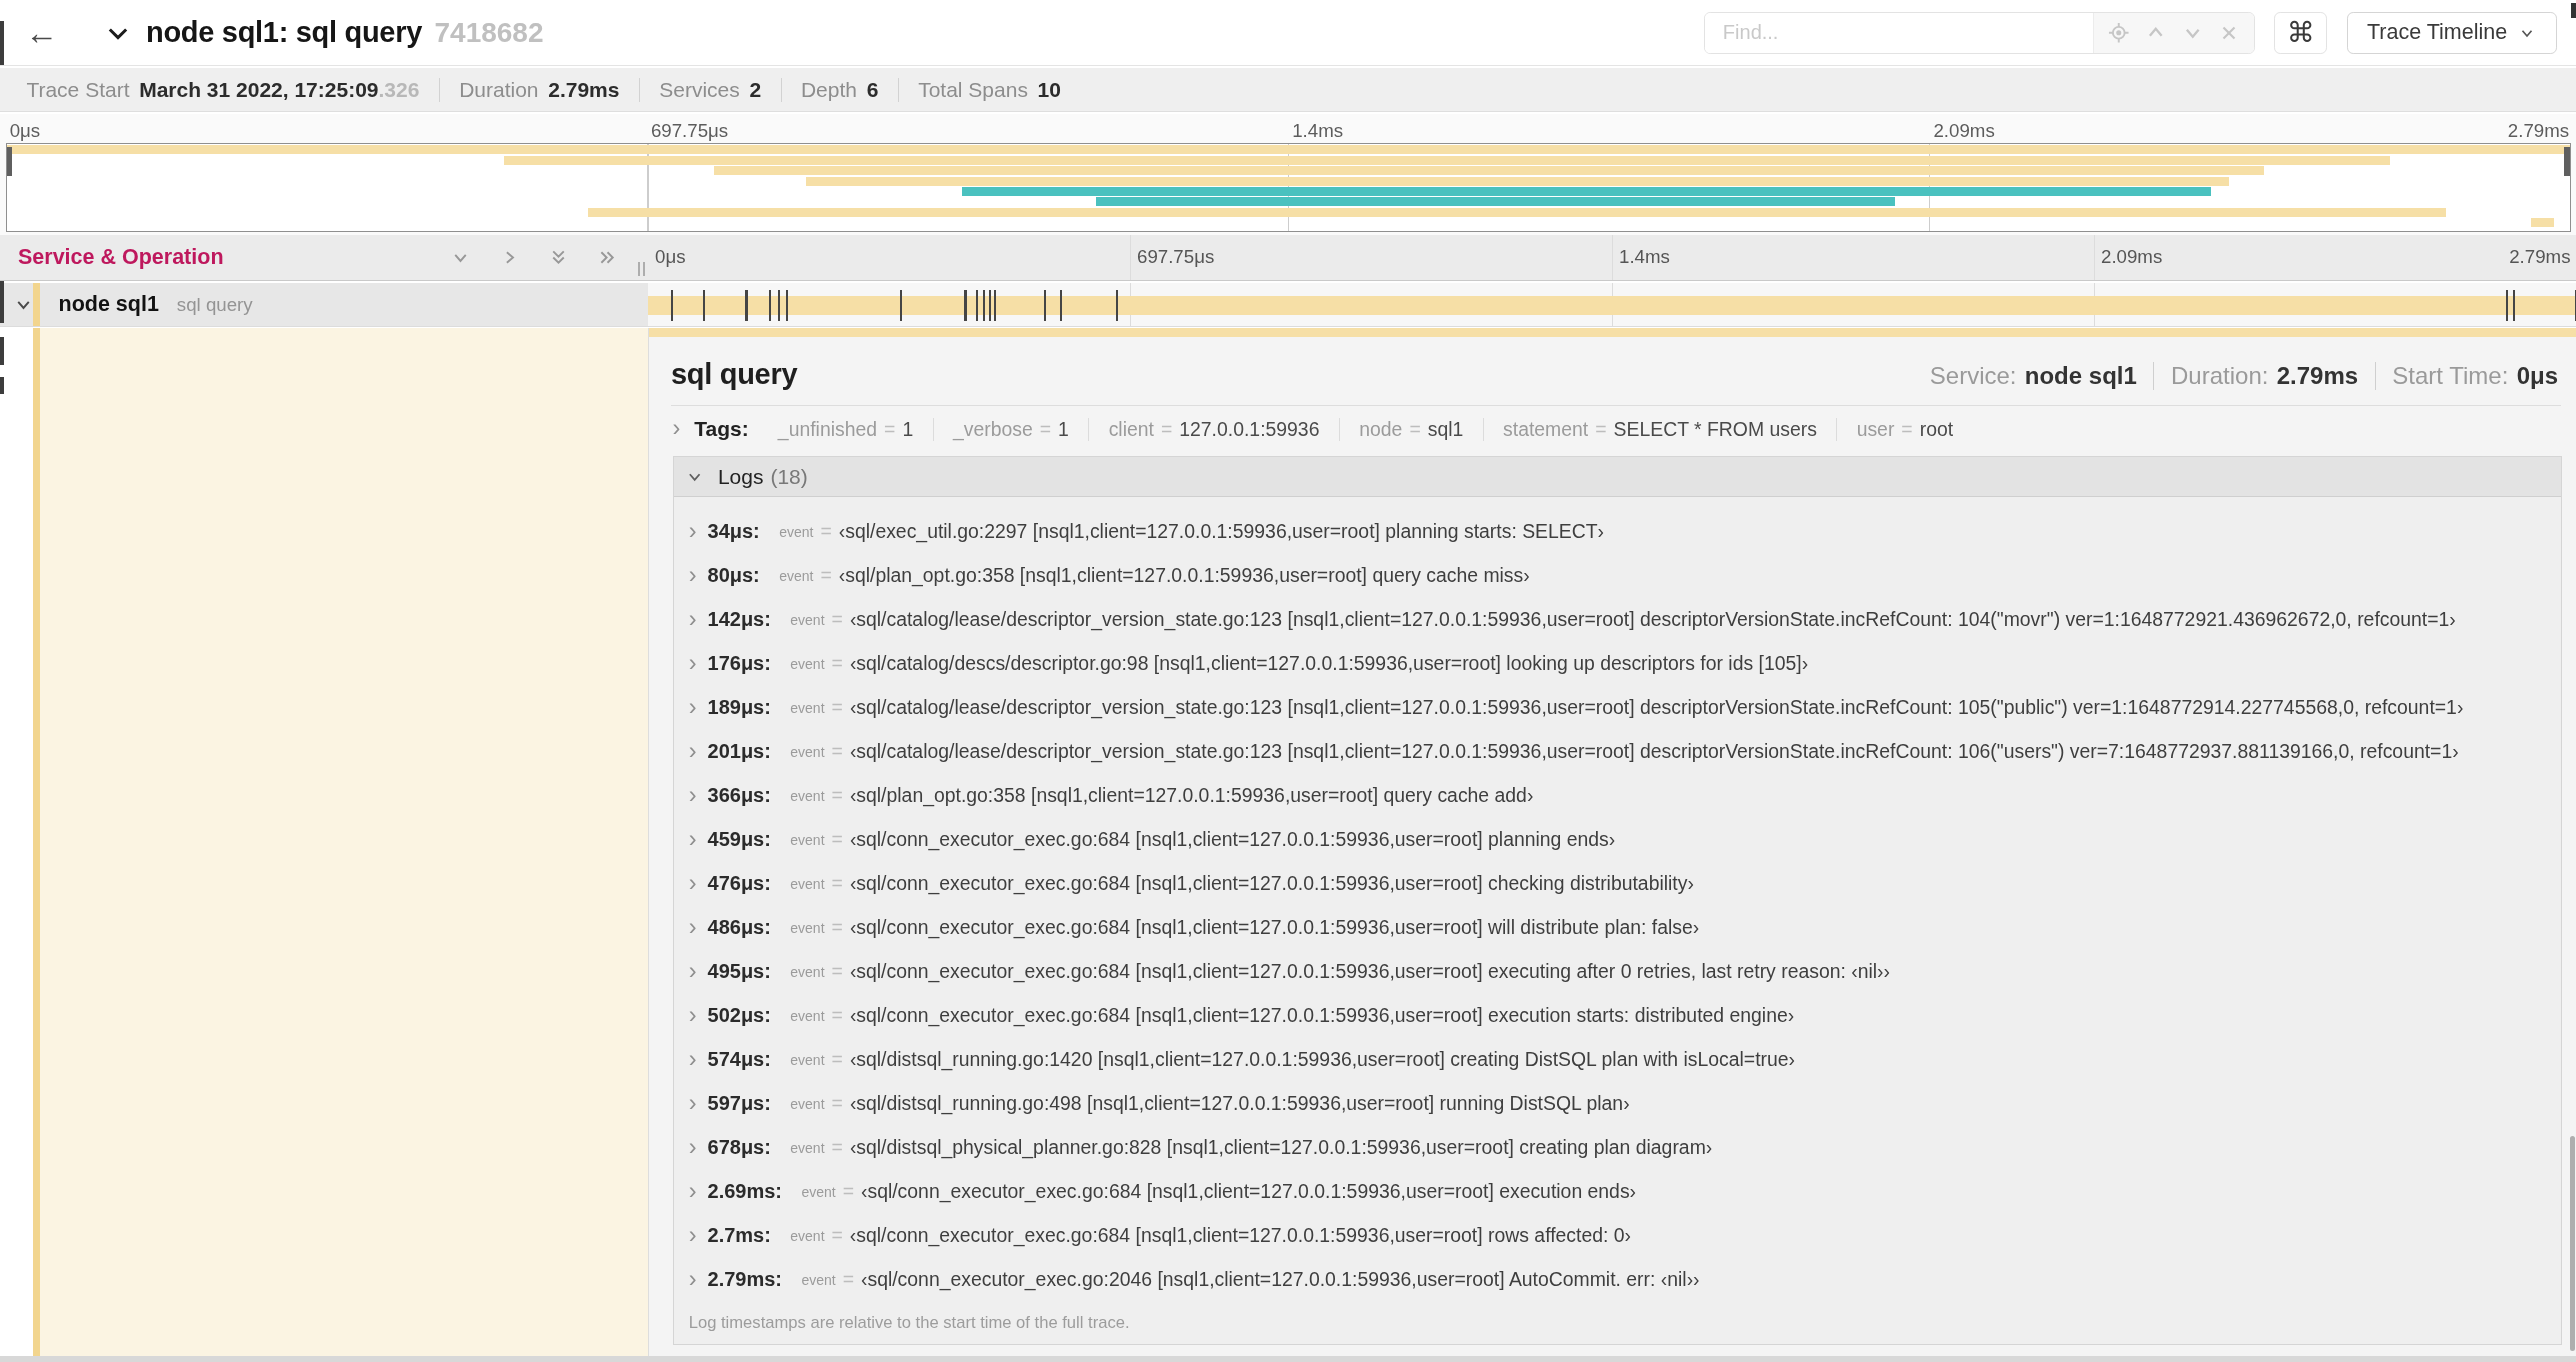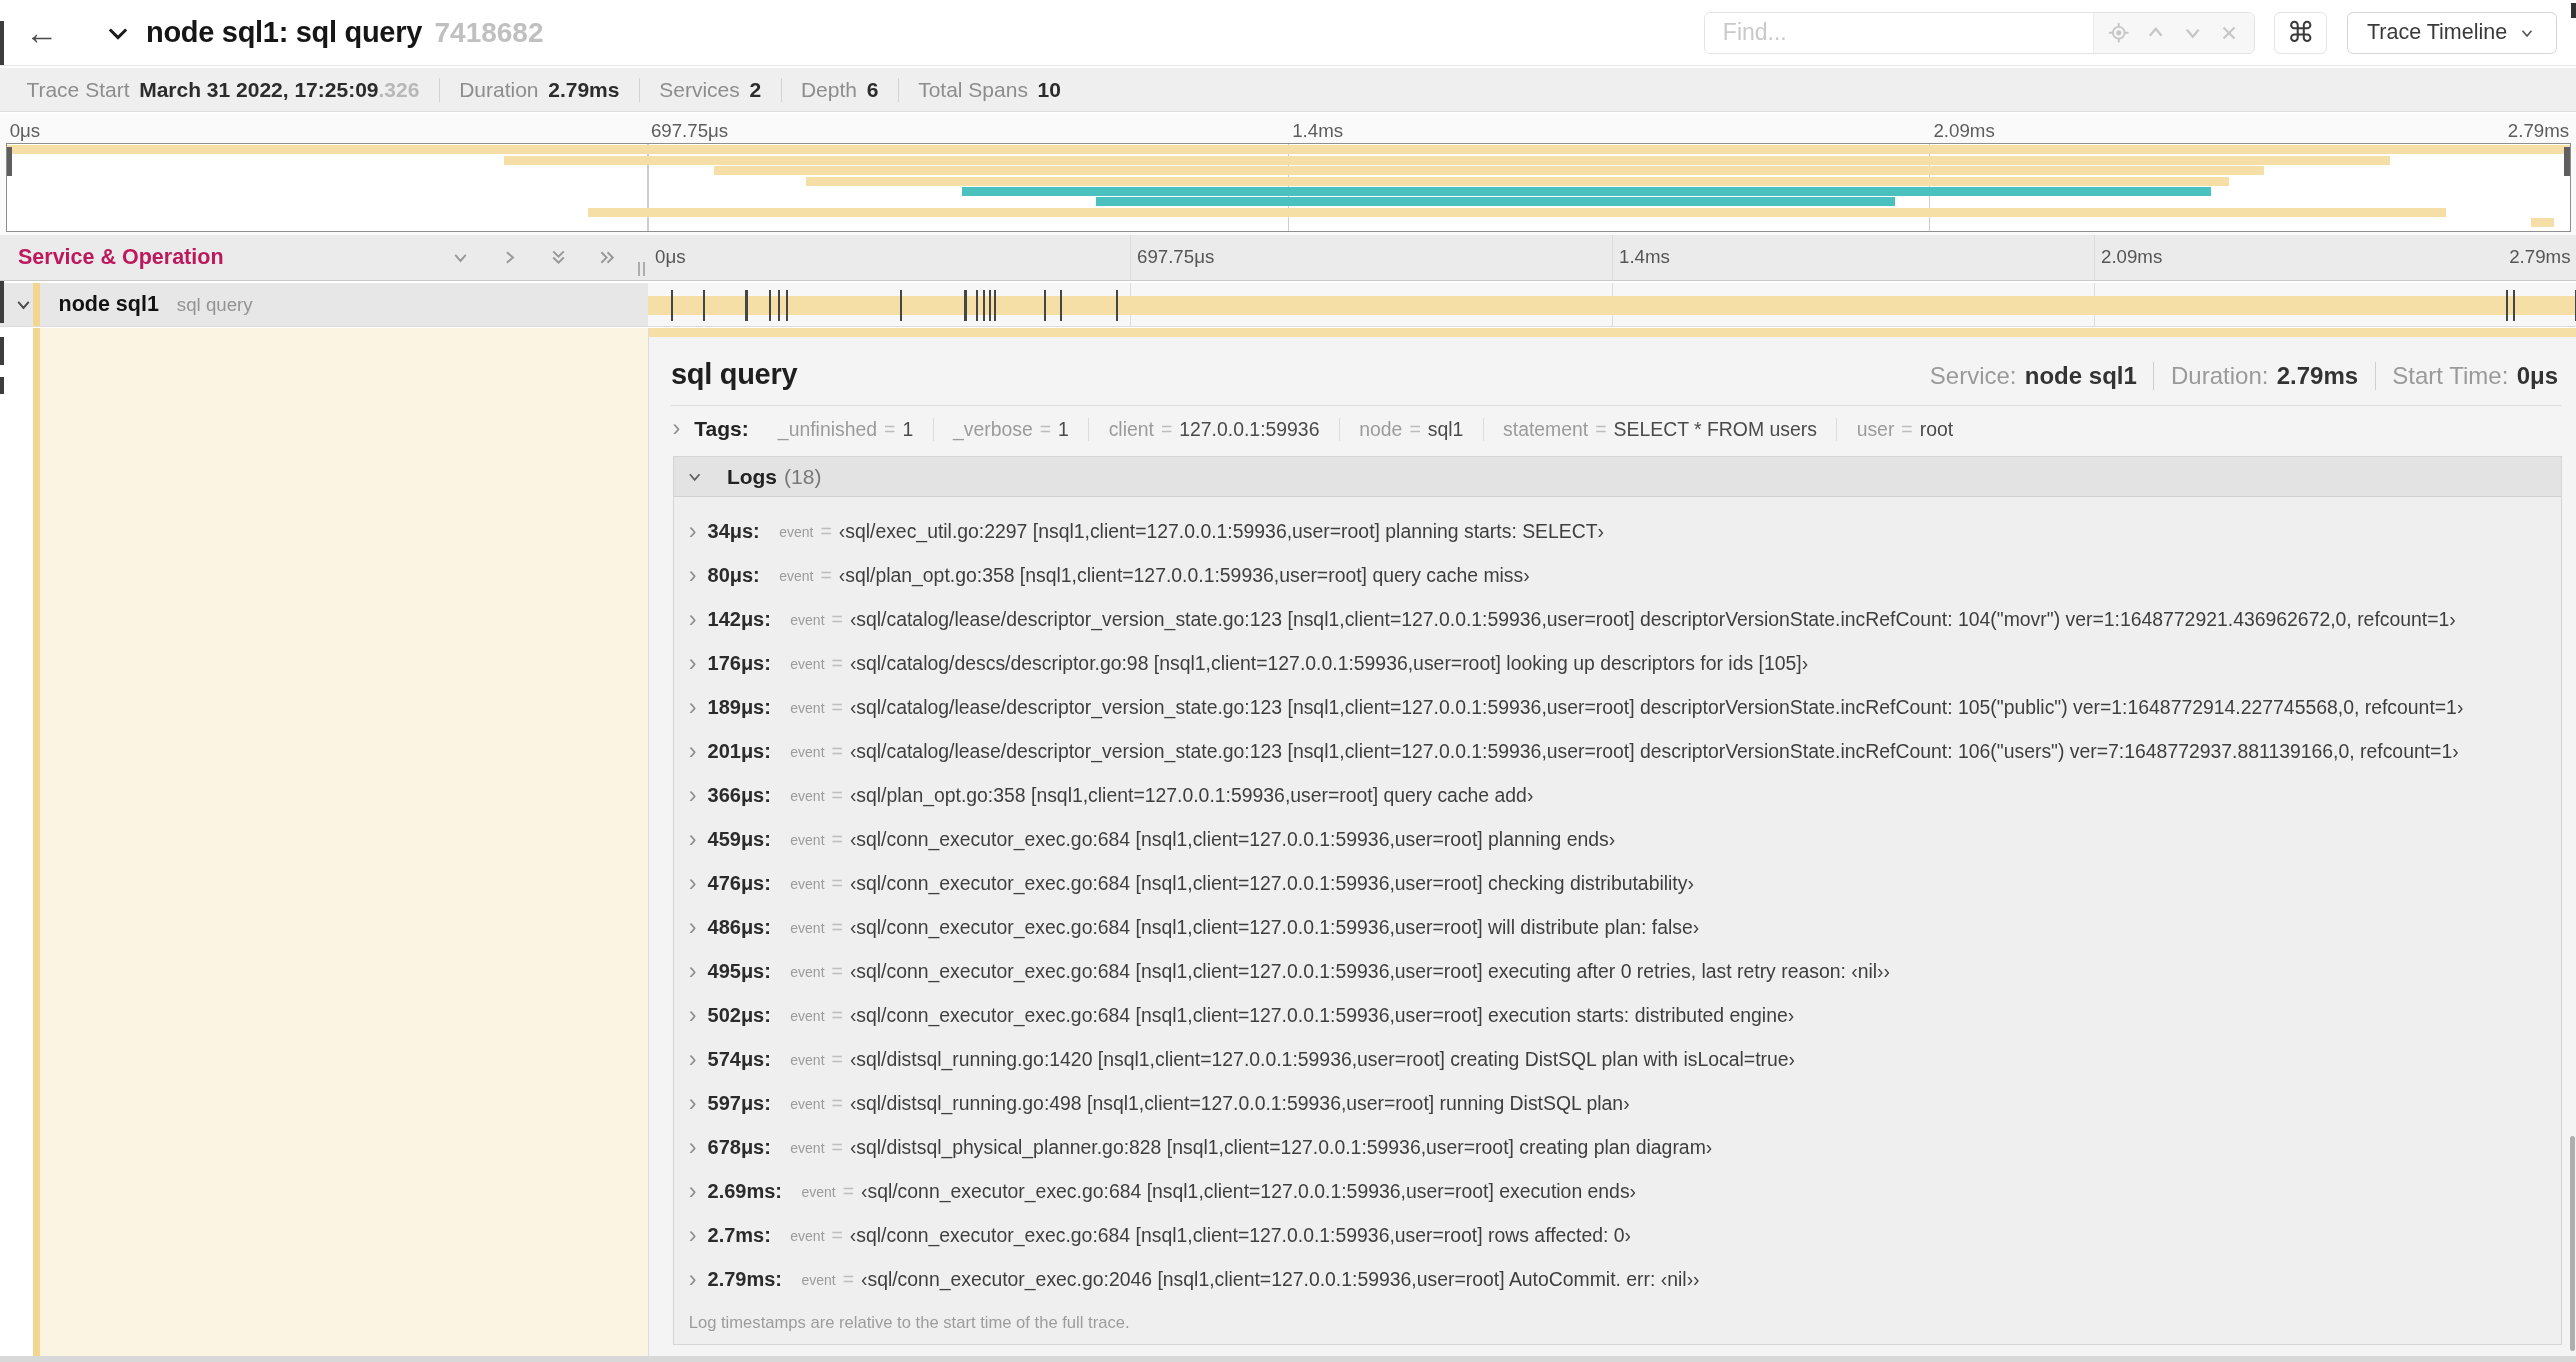--- a/index.html
+++ b/index.html
@@ -9,21 +9,21 @@
 
   
   .hdr { position:absolute; top:0; left:0; right:0; height:66px; background:#fff;
          border-bottom:1.4px solid #e4e4e4; display:flex; align-items:center; }
   .back-btn { margin-left:25px; font-size:33px; color:#4a4a4a; line-height:1; cursor:pointer; }
   .hdr-chev { margin-left:46px; display:flex; align-items:center; }
   .hdr-title { font-size:29px; font-weight:bold; color:#161616; margin-left:14px; letter-spacing:-0.3px; }
   .hdr-id { font-size:28px; font-weight:600; color:#c0c0c0; margin-left:12.5px; }
   .hdr-spacer { flex:1; }
   .find-group { display:flex; height:42px; border:1.4px solid #e3e3e3; border-radius:6.2px; overflow:hidden; background:#fff; }
-  .find-input { width:388px; border:none; outline:none; padding:0 18px; font-size:23px; color:#444;
+  .find-input { width:388px; border:none; outline:none; padding:0 18px; font-size:20px; color:#444;
                 font-family:inherit; background:#fff; }
   .find-input::placeholder { color:#c9c9c9; }
   .find-tools { width:161px; background:#f7f7f7; border-left:1.4px solid #ececec; display:flex;
                 align-items:center; justify-content:space-evenly; }
   .tool-ic { display:flex; align-items:center; cursor:pointer; }
   .cmd-btn { width:53px; height:42px; border:1.4px solid #e3e3e3; border-radius:6.2px; margin-left:19.4px;
              font-size:28px; color:#3a3a3a; display:flex; align-items:center; justify-content:center;
              background:#fff; cursor:pointer; }
   .view-btn { height:42px; border:1.4px solid #d5d5d5; border-radius:6.2px; margin:0 19.4px;
               padding:0 19.4px; font-size:21.5px; color:#3a3a3a; display:flex; gap:11px; align-items:center;
@@ -104,21 +104,21 @@
   .tags-list { display:flex; list-style:none; align-items:baseline; }
   .tag-item { padding:0 19.4px; border-right:1.4px solid #dcdcdc; font-size:19.4px; white-space:nowrap; }
   .tag-item:last-child { border-right:none; }
   .tag-key { color:#9b9b9b; }
   .tag-eq { color:#bdbdbd; margin:0 7px; }
   .tag-value { color:#4a4a4a; }
 
   .logs-box { margin:15.2px 14px 0 23.5px; border:1.4px solid #d5d5d5; background:#efefef; }
   .logs-head { height:40px; background:#e3e3e3; border-bottom:1.4px solid #cfcfcf; display:flex;
                align-items:center; padding-left:11px; cursor:pointer; }
-  .logs-title { font-size:21px; font-weight:bold; color:#222; margin-left:23px; }
+  .logs-title { font-size:21px; font-weight:normal; color:#222; margin-left:14px; }
   .logs-count { font-size:21px; color:#787878; margin-left:7px; }
   .logs-body { padding-top:12.5px; }
   .log-row { height:44px; display:flex; align-items:center; padding-left:15.2px; cursor:pointer; white-space:nowrap; }
   .log-time { font-size:20px; font-weight:bold; color:#2b2b2b; margin-left:11px; }
   .log-key { font-size:14px; color:#9b9b9b; margin-left:19.4px; }
   .log-eq { font-size:19.4px; color:#bdbdbd; margin:0 7px; }
   .log-msg { font-size:19.4px; color:#3e3e3e; }
   .logs-note { padding:11px 0 11px 15.2px; font-size:16.6px; color:#9c9c9c; }
 
   .dt-footer { display:flex; justify-content:flex-end; align-items:center; padding:11px 18px 0 0; }

